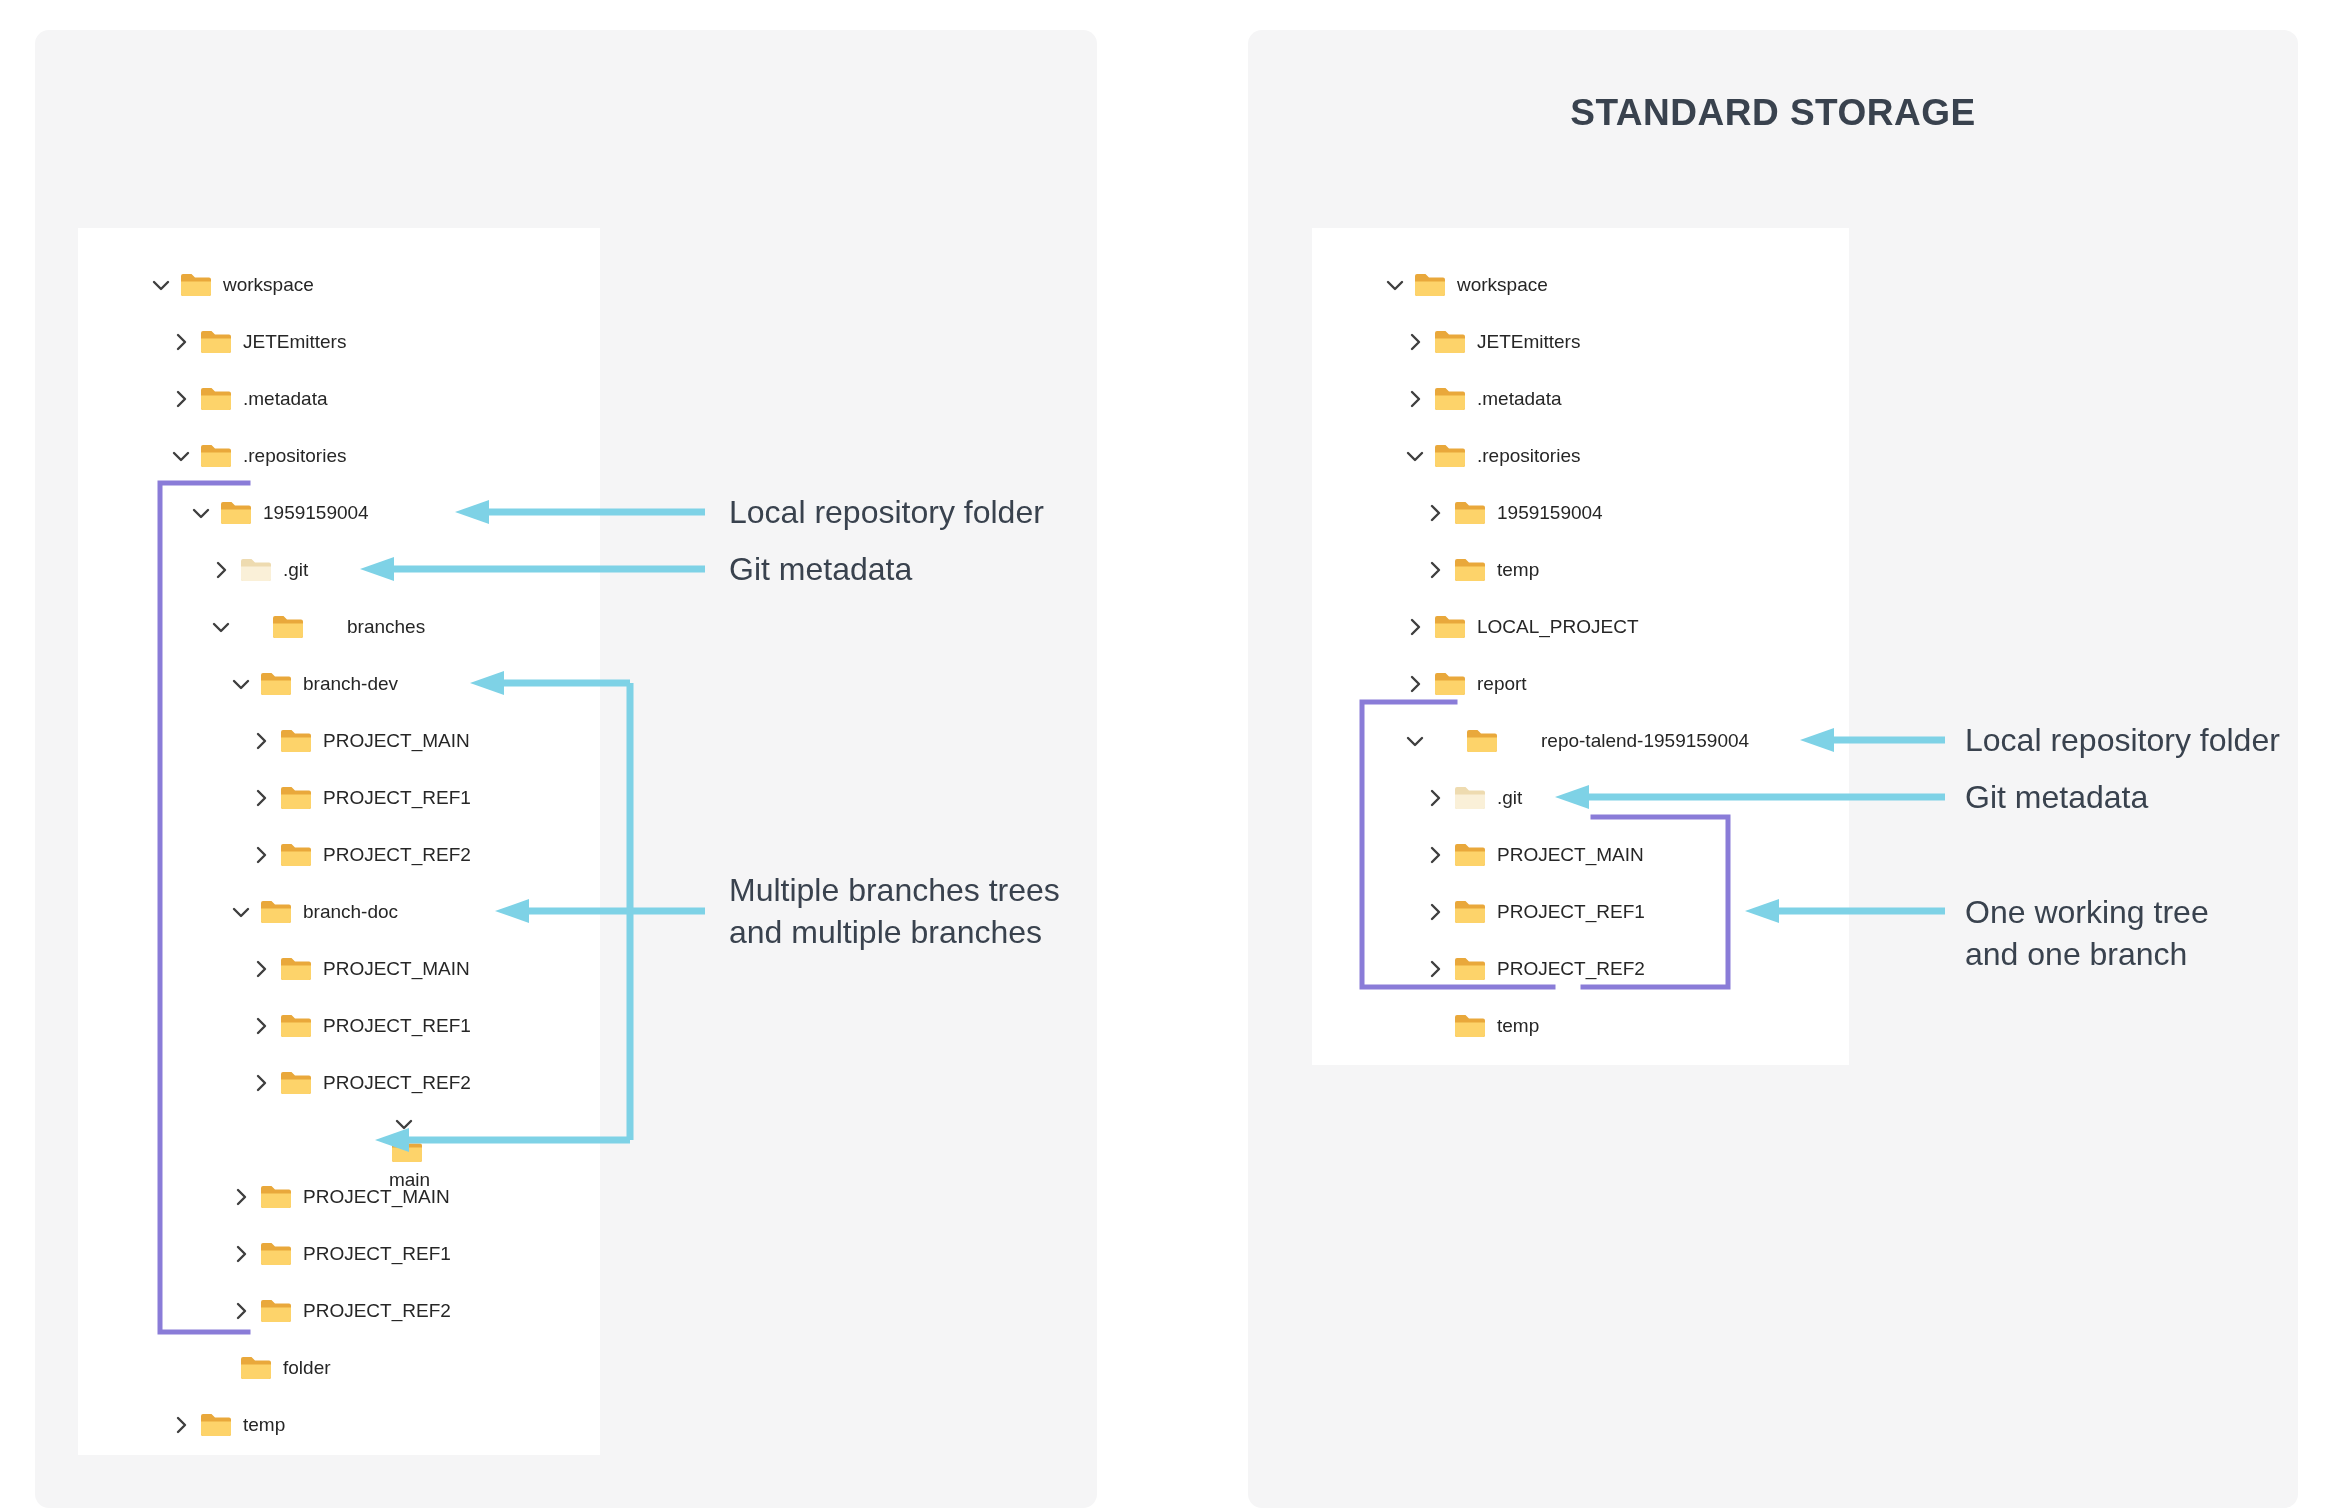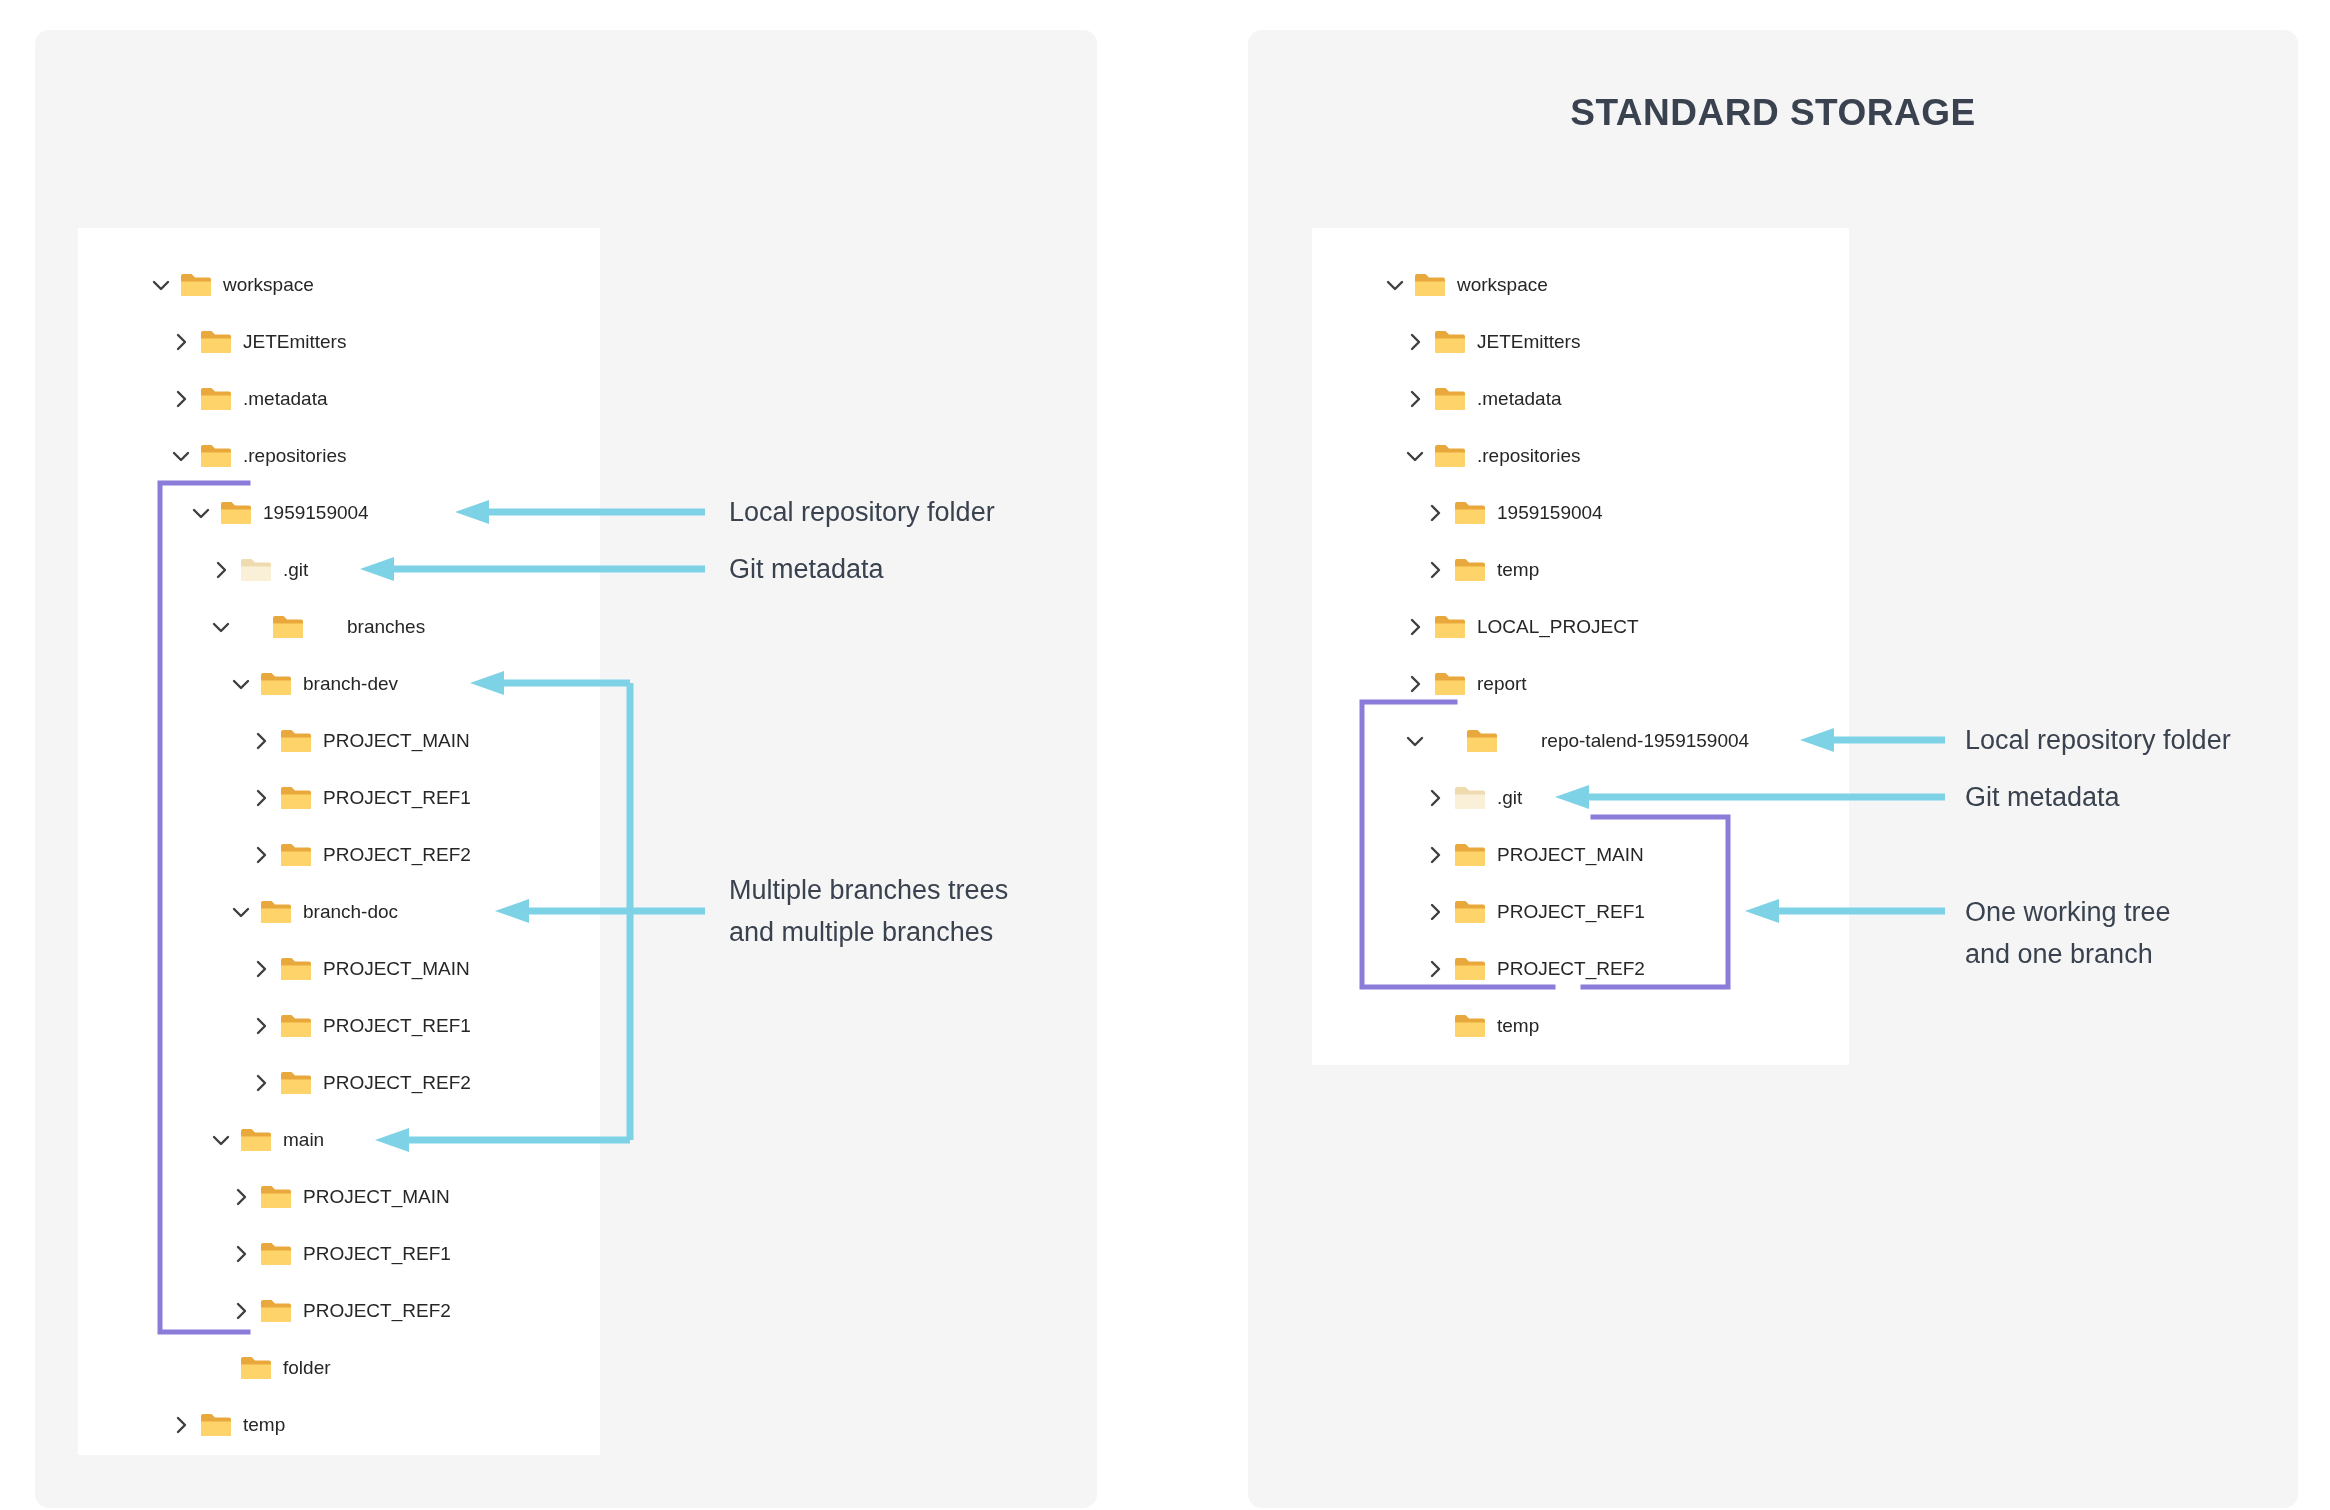--- a/index.html
+++ b/index.html
@@ -44,21 +44,21 @@
             --f-top: var(--folder-top); --f-body: var(--folder-body); }
   .folder.pale { --f-top: var(--folder-pale-top); --f-body: var(--folder-pale-body); }
   .f-top  { fill: var(--f-top, #e9a83b); }
   .f-body { fill: var(--f-body, #fdd36a); }
   .chev-stroke { stroke: #3f3f3f; stroke-width: 2.4; fill: none;
                  stroke-linecap: round; stroke-linejoin: round; }
   .label { margin-left: 11px; font-size: 19px; color: var(--tree-text, #262626); white-space: nowrap; }
   .ann {
     position: absolute;
     transform: translateY(-50%);
-    font-size: 27px;
+    font-size: 32px;
     color: var(--title-text, #39424e);
     white-space: nowrap;
   }
   .ann.two { line-height: 42px; }
   .overlay { position: absolute; left: 0; top: 0; pointer-events: none; }
   .blue-line   { stroke: var(--arrow-blue, #7ed2e6); stroke-width: 7px; fill: none; stroke-linecap: butt; }
   .blue-head   { fill: var(--arrow-blue, #7ed2e6); }
   .purple-line { stroke: var(--bracket-purple, #8a7cd8); stroke-width: 5px; fill: none;
                  stroke-linecap: square; stroke-linejoin: miter; }
 </style>
@@ -240,21 +240,21 @@
           <svg width="24" height="24" viewBox="0 0 24 24">
             <polyline class="chev-stroke" points="9,5 16,12 9,19"></polyline>
           </svg>
         </span>
         <span class="folder"><svg width="32" height="28" viewBox="0 0 32 28">
             <path class="f-top" d="M1 5 Q1 3 3 3 L11.5 3 L15 6.5 L29 6.5 Q31 6.5 31 8.5 L31 23 Q31 25 29 25 L3 25 Q1 25 1 23 Z"></path>
             <path class="f-body" d="M1 10.5 L31 10.5 L31 23 Q31 25 29 25 L3 25 Q1 25 1 23 Z"></path>
           </svg></span>
         <span class="label">PROJECT_REF2</span>
       </div>
-      <div class="tree-row" style="padding-left: 130px;">
+      <div class="tree-row" style="padding-left: 130px; flex-direction: column;">
         <span class="chevron">
           <svg width="24" height="24" viewBox="0 0 24 24">
             <polyline class="chev-stroke" points="5,9 12,16 19,9"></polyline>
           </svg>
         </span>
         <span class="folder"><svg width="32" height="28" viewBox="0 0 32 28">
             <path class="f-top" d="M1 5 Q1 3 3 3 L11.5 3 L15 6.5 L29 6.5 Q31 6.5 31 8.5 L31 23 Q31 25 29 25 L3 25 Q1 25 1 23 Z"></path>
             <path class="f-body" d="M1 10.5 L31 10.5 L31 23 Q31 25 29 25 L3 25 Q1 25 1 23 Z"></path>
           </svg></span>
         <span class="label">main</span>

